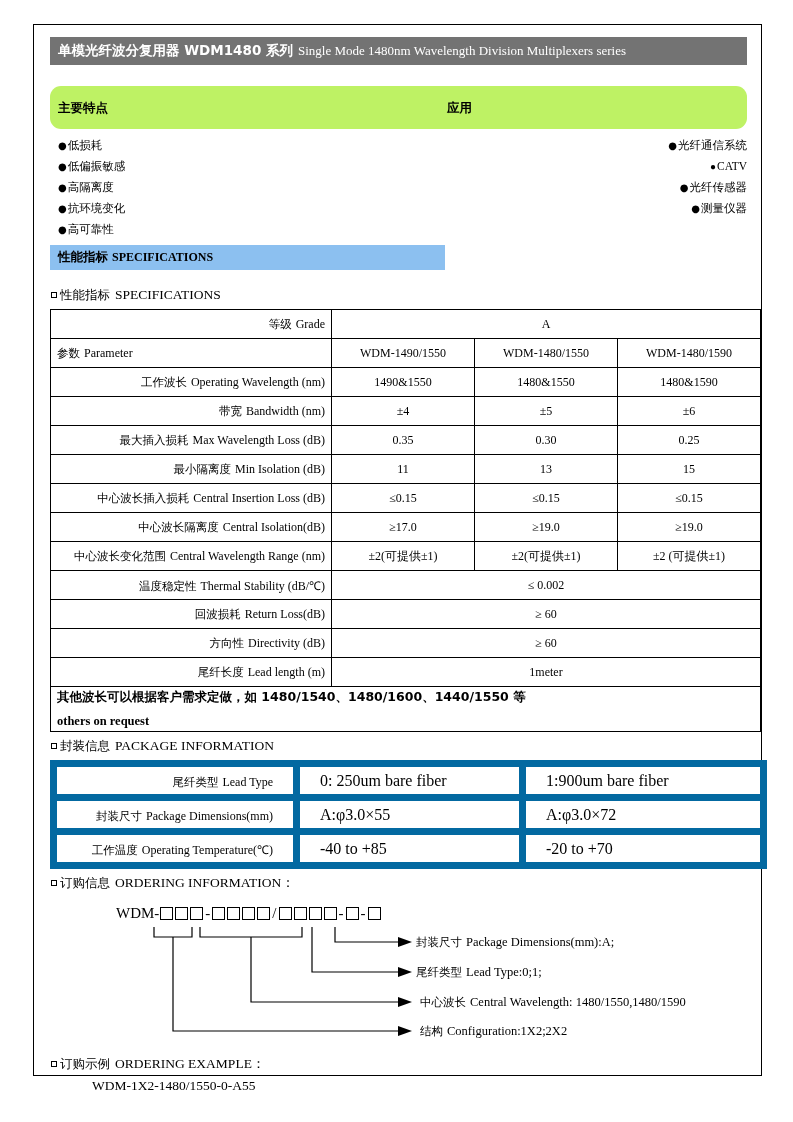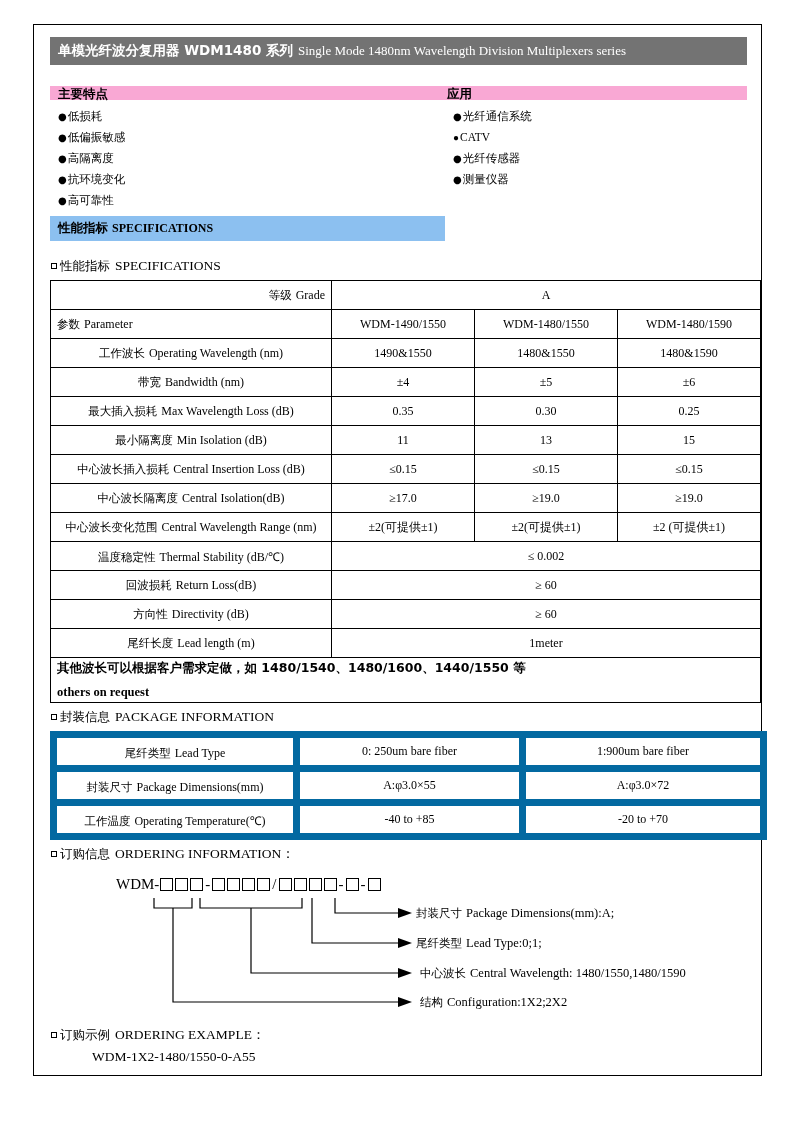--- a/index.html
+++ b/index.html
@@ -50,36 +50,37 @@
   }
   .title-en {
     font-family: "Liberation Serif", serif;
     font-size: 13px;
     margin-left: 5px;
   }
 
   
   .feat-head {
     display: flex;
-    background: #f9a8d4;
-    height: 14px;
+    background: #bef264;
+    height: 43px;
     margin-top: 21px;
     align-items: center;
+    border-radius: 11px;
   }
   .feat-head .col-l { width: 395px; padding-left: 8px; box-sizing: border-box; }
   .feat-head .col-r { flex: 1; padding-left: 2px; box-sizing: border-box; }
   .hd-cn {
     font-family: "DejaVu Sans", sans-serif;
     font-weight: bold;
     font-size: 12.5px;
   }
 
   .feat-body { display: flex; margin-top: 6px; }
   .feat-body .col-l { width: 395px; }
-  .feat-body .col-r { flex: 1; }
+  .feat-body .col-r { flex: 1; text-align: right; }
   .bullet-item {
     font-family: "DejaVu Sans", sans-serif;
     font-size: 11.5px;
     line-height: 21px;
     padding-left: 8px;
     white-space: nowrap;
   }
   .bullet-item.en { font-family: "Liberation Serif", serif; font-size: 11.5px; }
   .bullet-dot { font-size: 10px; margin-right: 1px; }
 
@@ -135,21 +136,21 @@
     table-layout: fixed;
   }
   table.grid td {
     border: 1px solid #000000;
     height: 28px;
     font-size: 11.5px;
     padding: 0 6px;
     vertical-align: middle;
   }
   td.param {
-    text-align: center;
+    text-align: right;
     white-space: nowrap;
     margin-top: 19px;
   }
   td.val { text-align: center; }
   .p-cn {
     font-family: "DejaVu Sans", sans-serif;
     font-size: 11.5px;
   }
   .p-en {
     font-family: "Liberation Serif", serif;
@@ -191,22 +192,22 @@
   }
   table.pkg { border-collapse: collapse; width: 710px; table-layout: fixed; }
   table.pkg td {
     border: 7px solid #0369a1;
     height: 27px;
     padding: 0 20px;
     vertical-align: middle;
   }
   td.pkg-val {
     font-family: "Liberation Serif", serif;
-    font-size: 12px;
-    text-align: center;
+    font-size: 16px;
+    text-align: left;
   }
 
   
   .order-area {
     position: relative;
     height: 158px;
     margin-top: 2px;
   }
   .code-row {
     position: absolute;

